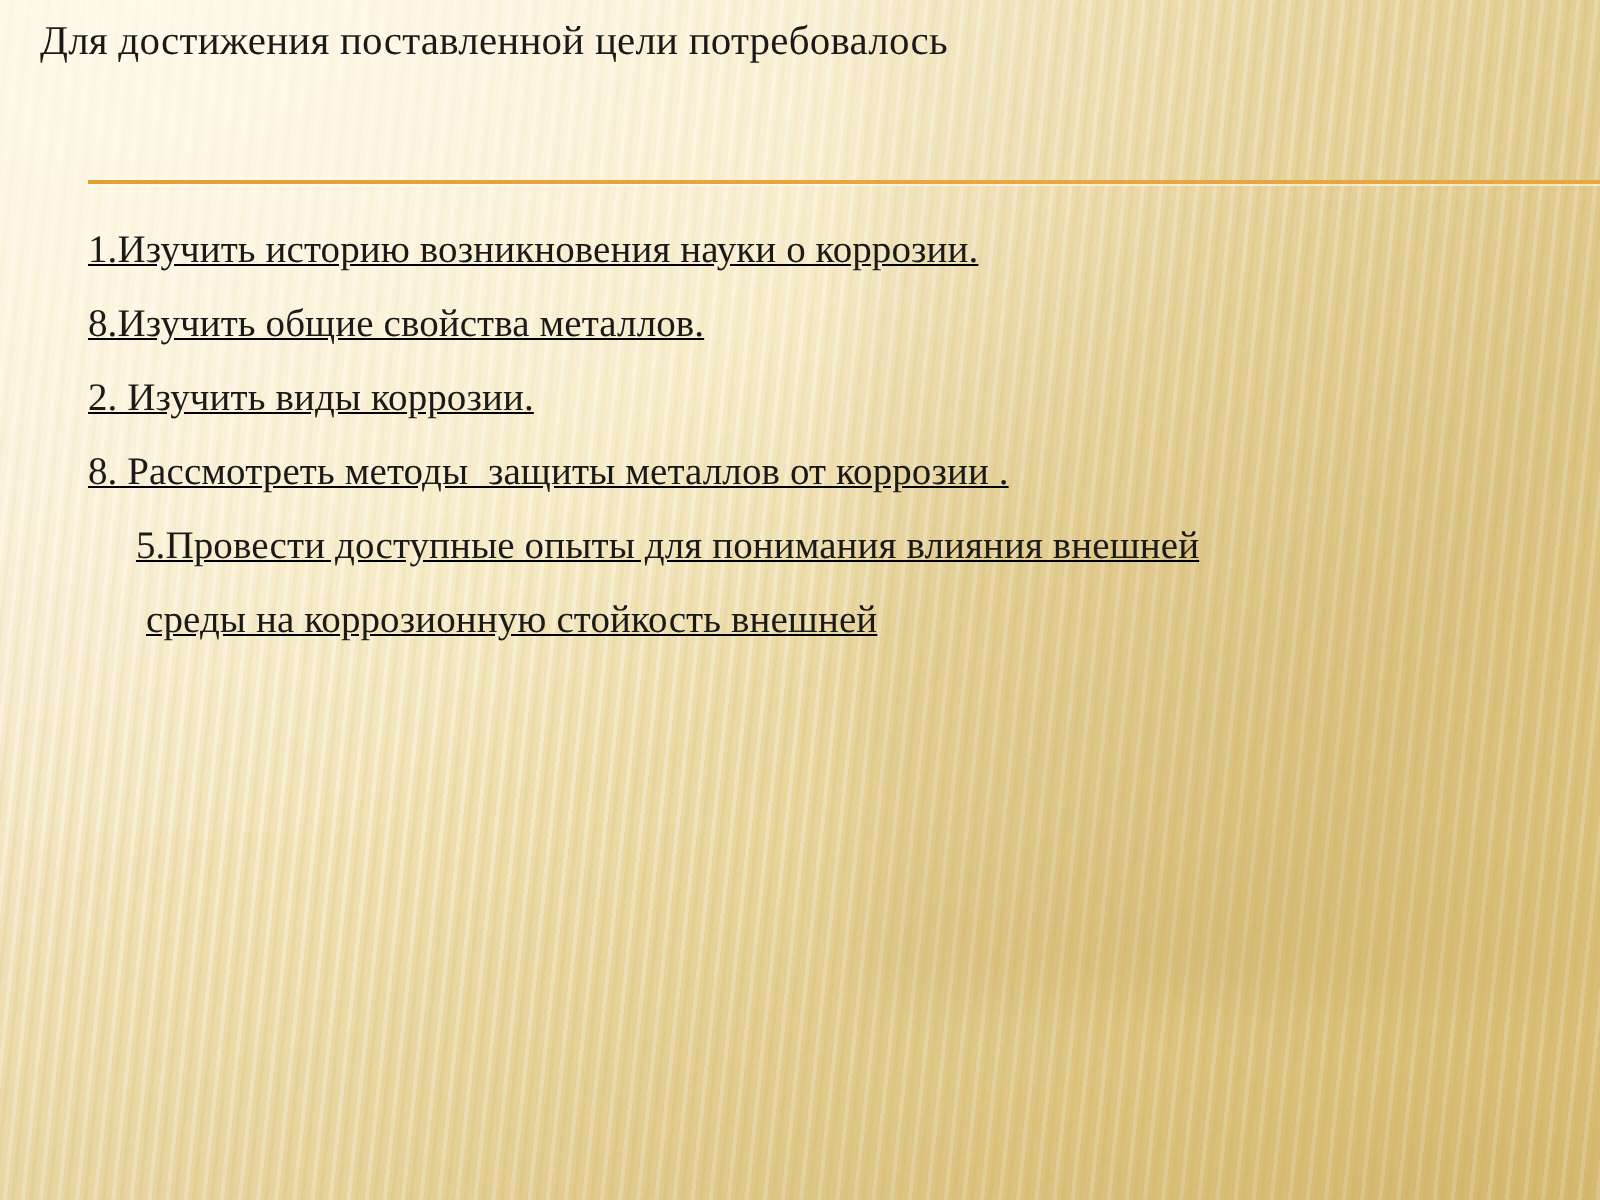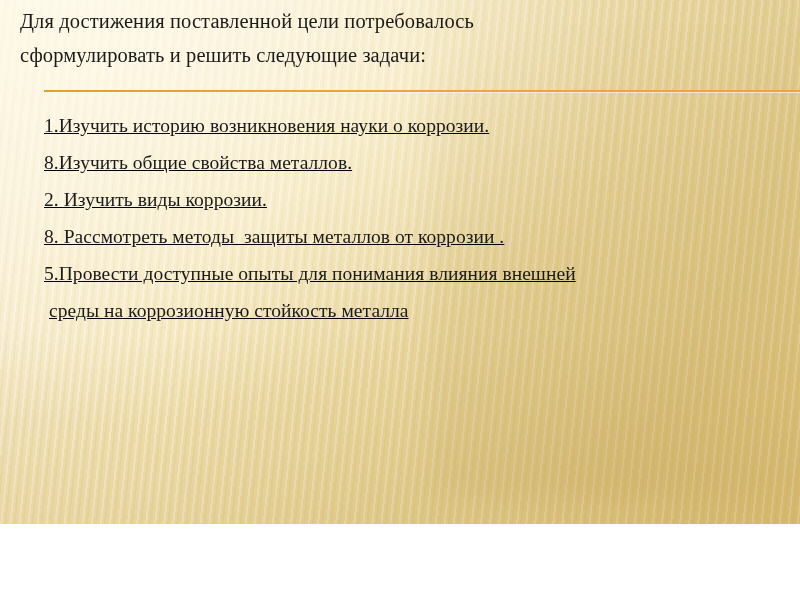--- a/index.html
+++ b/index.html
@@ -10,21 +10,21 @@
   body {
     width: 800px;
     height: 600px;
     overflow: hidden;
     font-family: "Liberation Serif", "DejaVu Serif", serif;
   }
 
   .slide {
     position: relative;
     width: 800px;
-    height: 524px;
+    height: 600px;
     overflow: hidden;
     background-color: #f2e2ad;
   }
 
   
   .bg-base {
     position: absolute;
     inset: 0;
     background:
       linear-gradient(135deg,
@@ -154,20 +154,21 @@
     font-size: 19.5px;
     line-height: 37px;
     color: #1b1a18;
     letter-spacing: 0.05px;
     white-space: pre;
   }
 
   .task-item.wrapped {
     white-space: normal;
     padding-left: 0;
+    margin-left: 24px;
   }
 
   .task-item .cont {
     display: block;
     padding-left: 5px;
   }
 </style>
 </head>
 <body>
 
@@ -177,30 +178,29 @@
   <div class="bg-stripes"></div>
   <div class="bg-glow-tl"></div>
   <div class="bg-shade-diag"></div>
   <div class="bg-shade-br"></div>
   <div class="bg-shade-bottom"></div>
 
   <div class="content">
 
     <div class="title-block">
       <div class="title-line">Для достижения поставленной цели потребовалось</div>
-      <div class="title-line">сформулировать и решить следующие задачи:</div>
     </div>
 
     <div class="divider"></div>
 
     <ul class="task-list">
       <li class="task-item">1.Изучить историю возникновения науки о коррозии.</li>
       <li class="task-item">8.Изучить общие свойства металлов.</li>
       <li class="task-item">2. Изучить виды коррозии.</li>
       <li class="task-item">8. Рассмотреть методы  защиты металлов от коррозии .</li>
       <li class="task-item wrapped">
         <span>5.Провести доступные опыты для понимания влияния внешней</span>
-        <span class="cont">среды на коррозионную стойкость металла</span>
+        <span class="cont">среды на коррозионную стойкость внешней</span>
       </li>
     </ul>
 
   </div>
 </div>
 
 </body></html>

